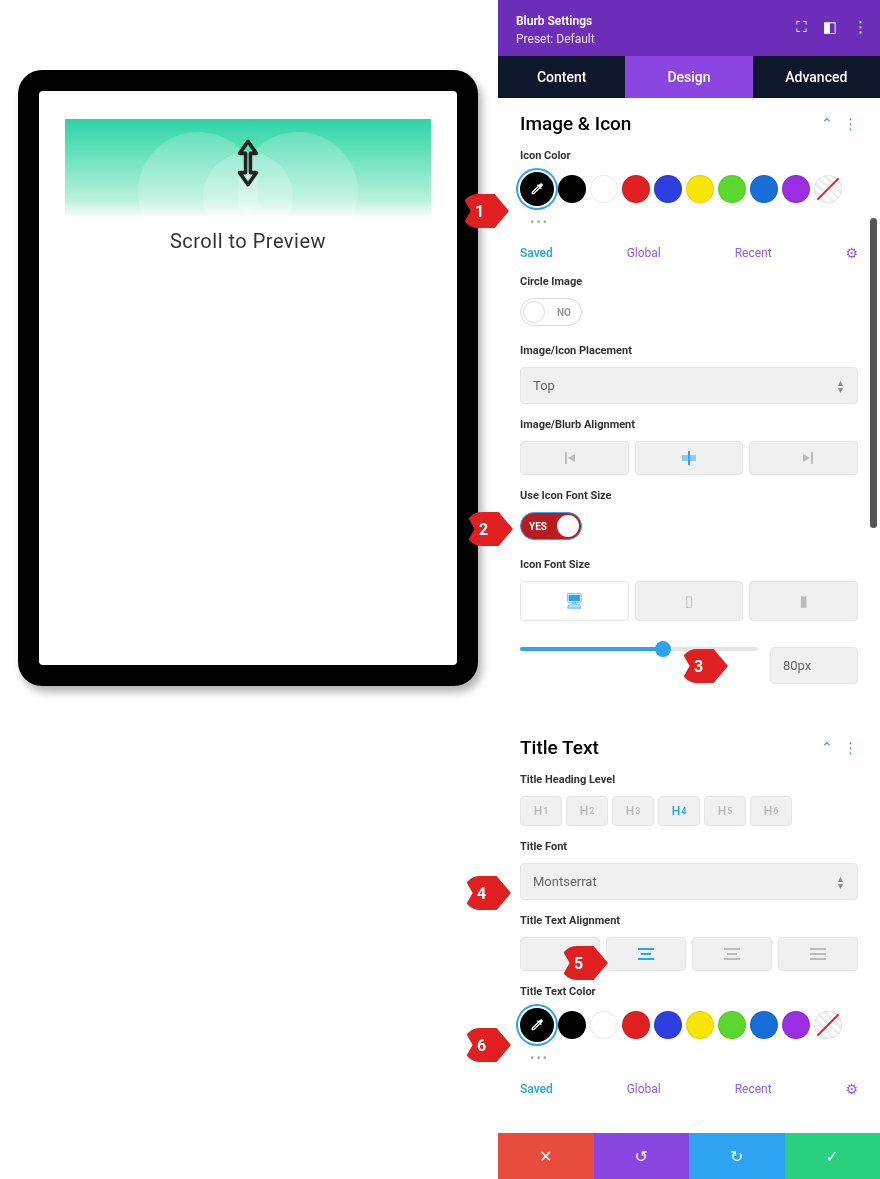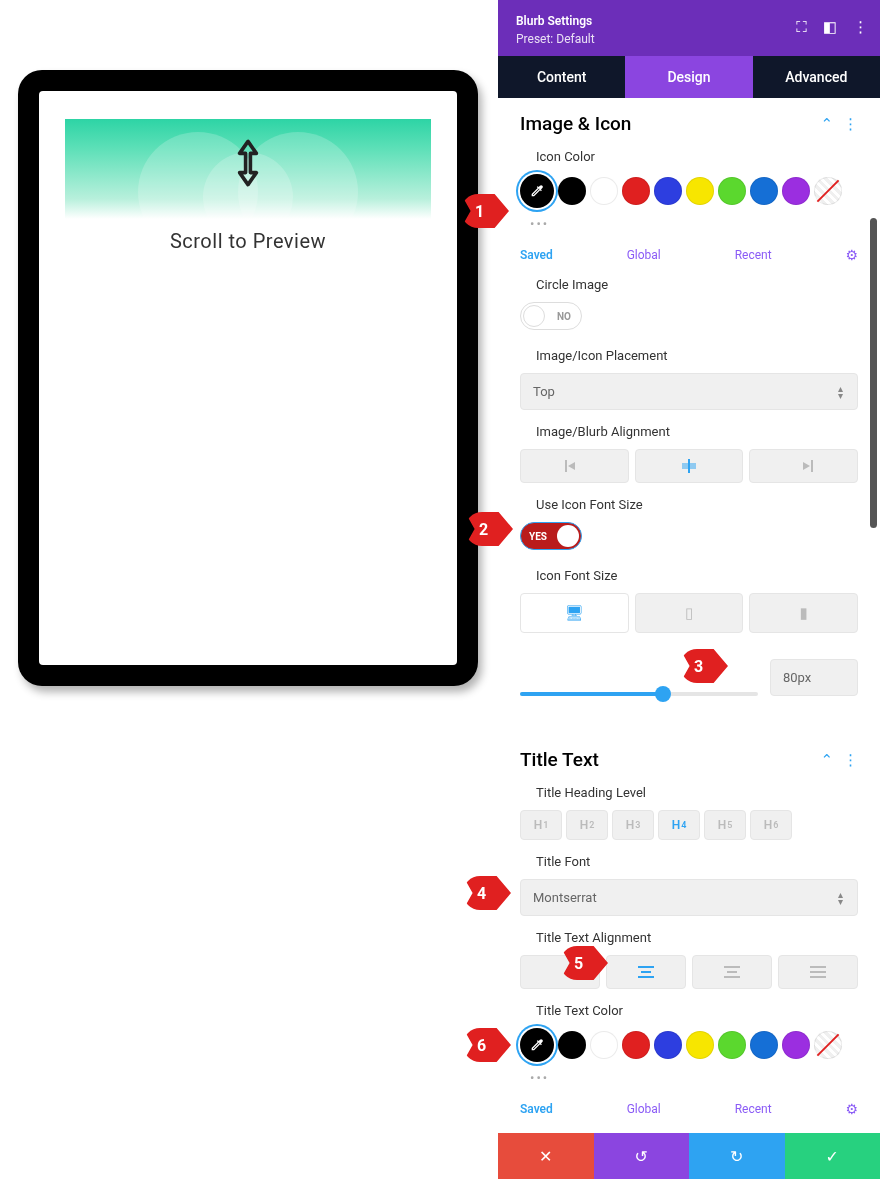--- a/index.html
+++ b/index.html
@@ -22,21 +22,21 @@
 .header-icons span{cursor:pointer;font-size:15px}
 .tabs{display:flex;background:#0f172a}
 .tab{flex:1;text-align:center;padding:13px 0;color:#fff;font-size:14px;font-weight:500;cursor:pointer}
 .tab.active{background:#8b45e0}
 .panel-body{flex:1;overflow-y:auto;padding:0;position:relative}
 .scrollbar-track{position:absolute;right:3px;top:120px;width:7px;height:310px;background:#555;border-radius:4px}
 .section{padding:14px 22px 8px}
 .section-header{display:flex;justify-content:space-between;align-items:center;margin-bottom:10px}
 .section-title{color:#000000;font-size:19px;font-weight:500}
 .section-actions{display:flex;gap:10px;color:#2ea3f2;font-size:15px}
-.field-label{font-size:13px;color:#333;font-weight:400;margin:14px 16px 10px}
+.field-label{font-size:11px;color:#333;font-weight:700;margin:14px 0 10px}
 .swatches{display:flex;gap:4px;align-items:center}
 .swatch{width:28px;height:28px;border-radius:50%;cursor:pointer;border:1px solid rgba(0,0,0,0.08)}
 .swatch.active{box-shadow:0 0 0 2px #fff,0 0 0 4px #2ea3f2;position:relative}
 .swatch.picker{background:#000;display:flex;align-items:center;justify-content:center;width:34px;height:34px}
 .swatch.stripes{background:repeating-linear-gradient(45deg,#f0f0f0,#f0f0f0 3px,#fff 3px,#fff 6px);position:relative}
 .swatch.stripes::after{content:"";position:absolute;width:30px;height:2px;background:#e02020;top:50%;left:50%;transform:translate(-50%,-50%) rotate(-45deg)}
 .dots{color:#aaa;font-size:13px;letter-spacing:2px;margin:8px 0 2px 10px}
 .color-tabs{display:flex;gap:14px;font-size:12px;justify-content:space-between;align-items:center;margin-top:16px}
 .color-tabs span{color:#8b5cf6;cursor:pointer}
 .color-tabs span.active{color:#2ea3f2;font-weight:600}
@@ -55,21 +55,21 @@
 .select-arrows{position:absolute;right:14px;top:50%;transform:translateY(-50%);font-size:10px;color:#888;line-height:7px}
 .btn-group{display:flex;gap:6px}
 .btn-seg{flex:1;background:#f0f0f0;border:1px solid #e5e5e5;border-radius:4px;height:34px;display:flex;align-items:center;justify-content:center;cursor:pointer;color:#aaa;font-size:13px}
 .btn-seg.active{color:#2ea3f2}
 .btn-heading{flex:1;max-width:42px;background:#f0f0f0;border:1px solid #e5e5e5;border-radius:4px;height:30px;display:flex;align-items:center;justify-content:center;cursor:pointer;color:#bbb;font-weight:600;font-size:12px}
 .btn-heading.active{color:#2ea3f2}
 .btn-heading sub{font-size:9px;margin-left:1px}
 .device-tabs{display:flex;gap:6px;margin-bottom:26px}
 .device-tab{flex:1;background:#f0f0f0;border:1px solid #e5e5e5;border-radius:4px;height:40px;display:flex;align-items:center;justify-content:center;cursor:pointer;color:#bbb;font-size:15px}
 .device-tab.active{background:#fff;color:#2ea3f2}
-.slider-row{display:flex;align-items:flex-end;gap:12px}
+.slider-row{display:flex;align-items:flex-start;gap:12px}
 .slider{flex:1;height:4px;background:#e5e5e5;border-radius:2px;position:relative}
 .slider-fill{position:absolute;left:0;top:0;height:100%;background:#2ea3f2;border-radius:2px}
 .slider-knob{position:absolute;width:16px;height:16px;background:#2ea3f2;border-radius:50%;top:50%;transform:translate(-50%,-50%)}
 .slider-input{width:88px;background:#f0f0f0;border:1px solid #e5e5e5;border-radius:4px;padding:10px 12px;font-size:13px;color:#666}
 .panel-footer{display:flex;height:46px}
 .footer-btn{flex:1;display:flex;align-items:center;justify-content:center;color:#fff;font-size:16px;cursor:pointer}
 .fb-red{background:#e74c3c}
 .fb-purple{background:#8b45e0}
 .fb-blue{background:#2ea3f2}
 .fb-green{background:#27d17f}

